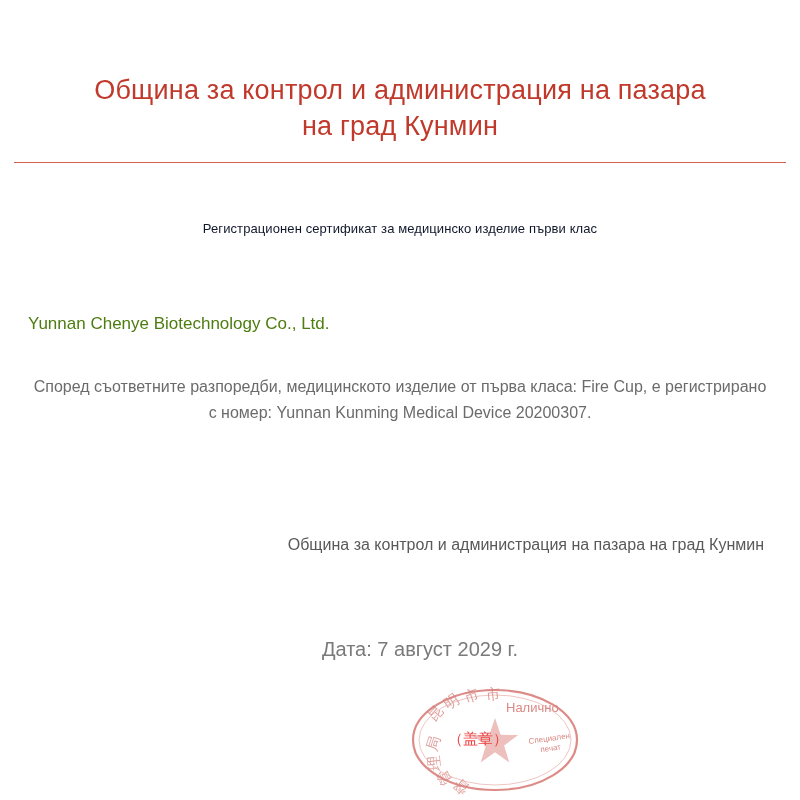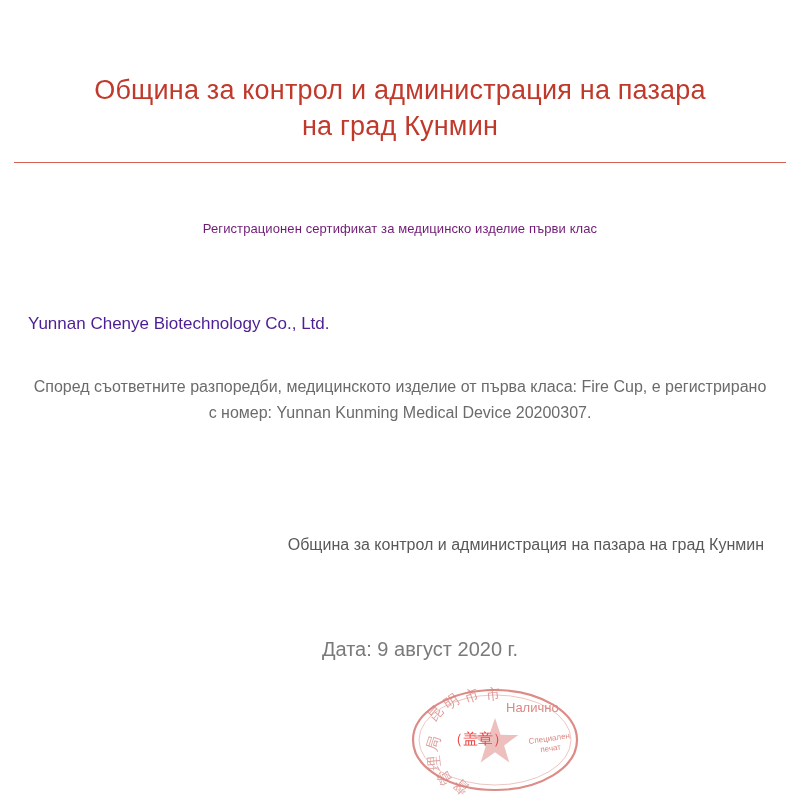--- a/index.html
+++ b/index.html
@@ -42,29 +42,29 @@
     margin: 18px 14px 0 14px;
     border: 0;
     border-top: 1px solid #d4604f;
     height: 0;
   }
 
   .subtitle {
     margin-top: 58px;
     text-align: center;
     font-size: 13px;
-    color: #701a75;
+    color: #0f172a;
     letter-spacing: 0.1px;
   }
 
   .recipient {
     margin-top: 78px;
     padding-left: 28px;
     font-size: 17px;
-    color: #4c1d95;
+    color: #4d7c0f;
   }
 
   .body-text {
     margin-top: 40px;
     text-align: center;
     padding: 0 28px;
     font-size: 16px;
     line-height: 26px;
     color: #6b6b6b;
   }
@@ -167,15 +167,15 @@
             <text x="70" y="106" transform="rotate(-138 70 106)">督</text>
           </g>
         </g>
       </svg>
     </div>
     <div class="seal-label-available">Налично</div>
     <div class="seal-label-special">Специален печат</div>
     <div class="seal-center-text">（盖章）</div>
   </div>
 
-  <div class="date-line">Дата: 9 август 2020 г.</div>
+  <div class="date-line">Дата: 7 август 2029 г.</div>
 
 </div>
 
 </body></html>

